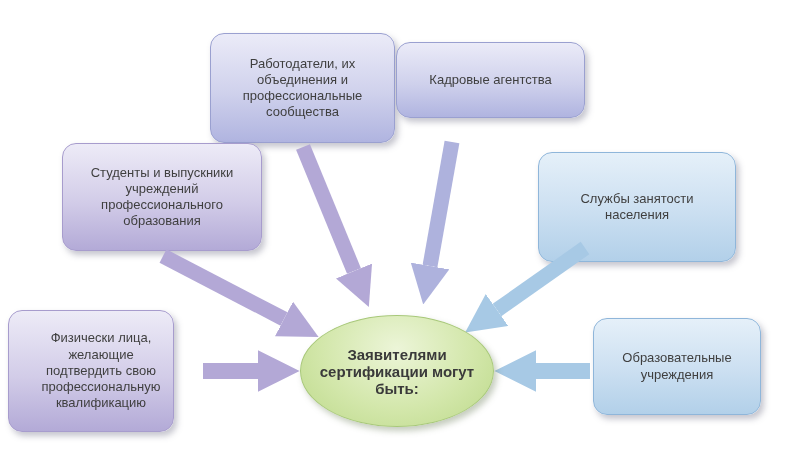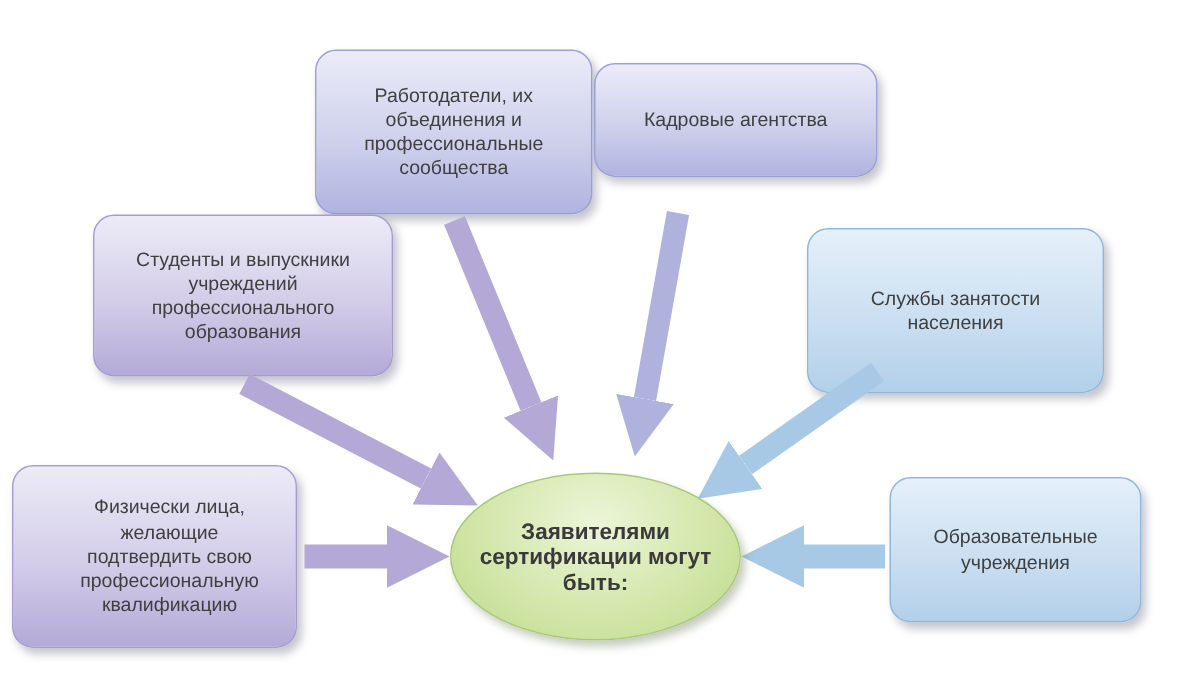--- a/index.html
+++ b/index.html
@@ -38,21 +38,21 @@
     border: 1px solid #9aa0d0;
   }
   .blue {
     background: linear-gradient(to bottom, #e5f0f9 0%, #cbdff1 55%, #b2d0e9 100%);
     border: 1px solid #8fb6da;
   }
   .b1 { left: 210px; top: 33px;  width: 185px; height: 110px; }
   .b2 { left: 396px; top: 42px;  width: 189px; height: 76px;  }
   .b3 { left: 62px;  top: 143px; width: 200px; height: 108px; }
   .b4 { left: 538px; top: 140px; width: 198px; height: 110px; margin-top: 12px; }
-  .b5 { left: 8px;   top: 310px; width: 190px; height: 122px; padding-left: 32px; }
+  .b5 { left: 8px;   top: 310px; width: 166px; height: 122px; padding-left: 32px; }
   .b6 { left: 593px; top: 318px; width: 168px; height: 97px;  }
   .arrows {
     position: absolute;
     left: 0;
     top: 0;
     width: 794px;
     height: 463px;
     pointer-events: none;
   }
   .ellipse {

